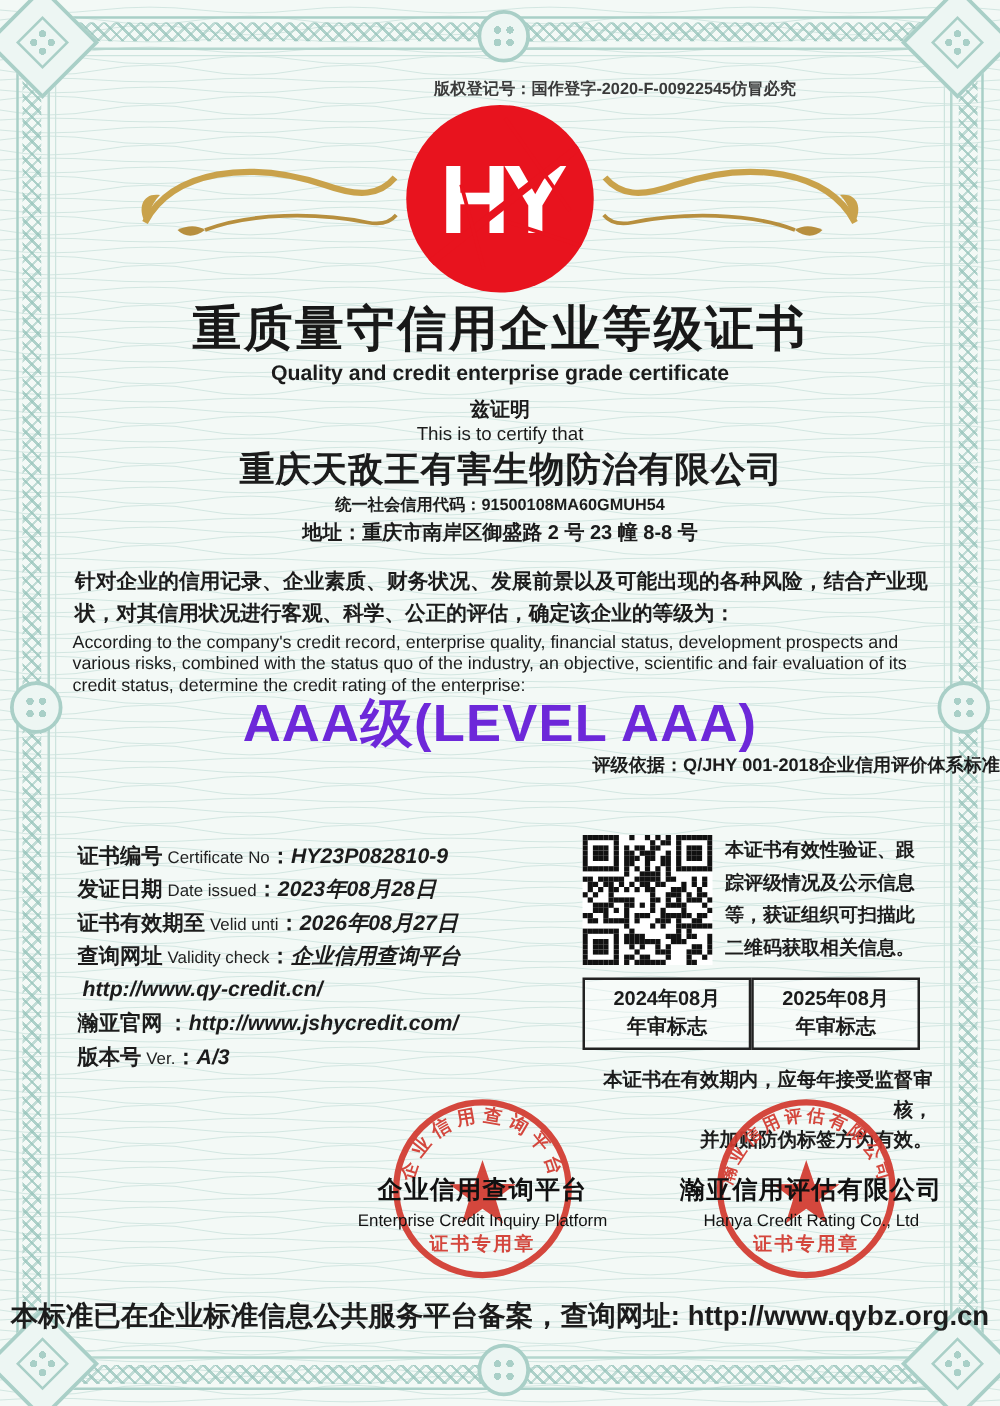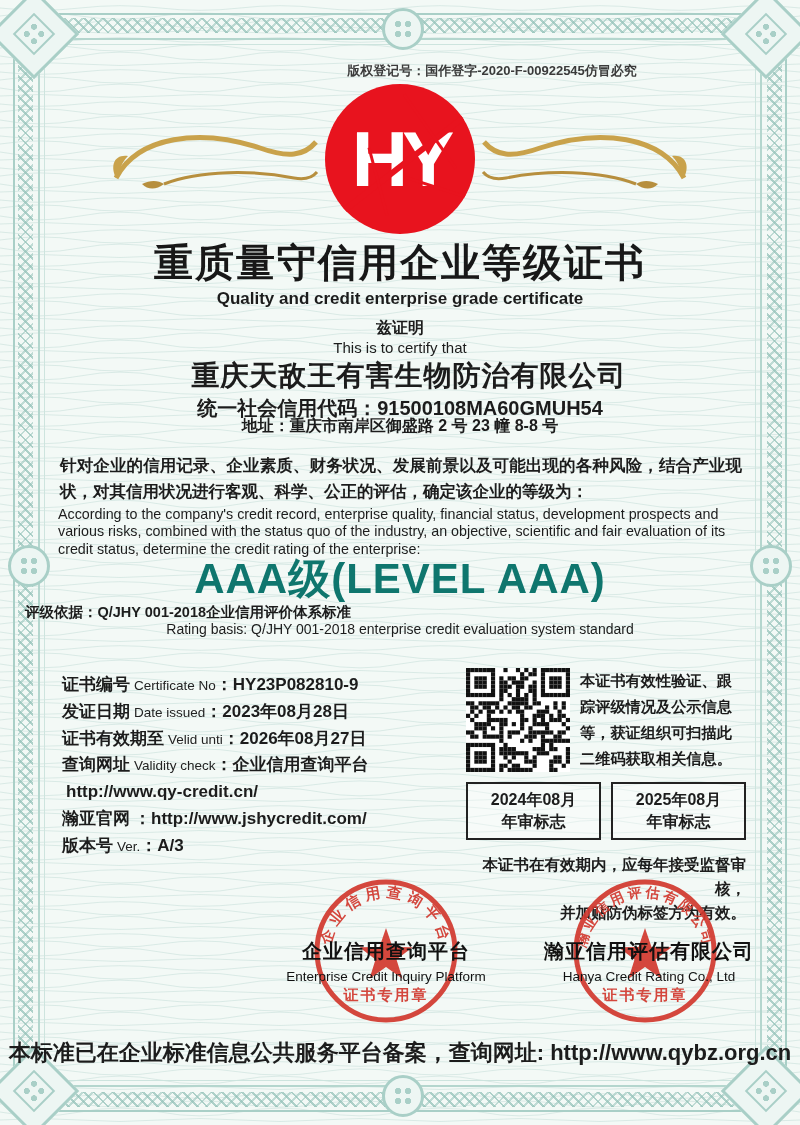--- a/index.html
+++ b/index.html
@@ -46,44 +46,44 @@
   .crack.c3{width:70px;height:3px;top:96px;left:18px;transform:rotate(75deg);}
   .crack.c4{width:80px;height:3px;top:104px;left:78px;transform:rotate(18deg);}
 
   .title-cn{position:absolute;top:236px;left:0;right:0;text-align:center;font-size:39px;
             font-weight:700;letter-spacing:2px;color:#181818;}
   .title-en{position:absolute;top:289px;left:0;right:0;text-align:center;font-size:17px;font-weight:600;}
   .certify-cn{position:absolute;top:318px;left:0;right:0;text-align:center;font-size:16px;font-weight:600;}
   .certify-en{position:absolute;top:339px;left:0;right:0;text-align:center;font-size:15px;}
 
   .company{position:absolute;top:357px;left:0;right:0;text-align:center;font-size:28px;font-weight:800;letter-spacing:1px;padding-left:18px;}
-  .code{position:absolute;top:395px;left:0;right:0;text-align:center;font-size:20px;font-weight:600;}
+  .code{position:absolute;top:395px;left:0;right:0;text-align:center;font-size:13px;font-weight:600;}
   .addr{position:absolute;top:416px;left:0;right:0;text-align:center;font-size:16px;font-weight:600;}
 
   .para-cn{position:absolute;top:453px;left:60px;width:682px;font-size:16.5px;font-weight:600;
            line-height:1.55;text-align:justify;}
   .para-en{position:absolute;top:506px;left:58px;width:686px;font-size:14.3px;line-height:1.22;}
 
   .grade{position:absolute;top:551px;left:0;right:0;text-align:center;font-size:42px;font-weight:800;
-         color:#0f766e;letter-spacing:1px;}
-  .basis-cn{position:absolute;top:603px;left:0;right:0;text-align:left;font-size:14.5px;font-weight:600;padding-left:25px;}
+         color:#6d28d9;letter-spacing:1px;}
+  .basis-cn{position:absolute;top:603px;left:0;right:0;text-align:right;font-size:14.5px;font-weight:600;}
   .basis-en{position:absolute;top:621px;left:0;right:0;text-align:center;font-size:14px;}
 
   .details{position:absolute;top:672px;left:62px;width:396px;}
   .drow{line-height:25.8px;white-space:nowrap;}
   .drow .lcn{font-size:17px;font-weight:700;}
   .drow .len{font-size:13.5px;font-weight:400;margin-left:4px;color:#222;}
   .drow .sep{font-size:17px;font-weight:700;}
-  .drow .val{font-size:17px;font-weight:600;}
+  .drow .val{font-size:17px;font-weight:600;font-style:italic;}
 
   .qrcol{position:absolute;top:668px;left:466px;width:280px;}
   .qrrow{display:flex;align-items:flex-start;}
   .qrbox{width:104px;height:104px;background:#ffffff;flex:0 0 auto;}
   .qrdesc{margin-left:10px;width:168px;font-size:15.2px;font-weight:600;line-height:26px;}
-  .badges{display:flex;gap:10px;margin-top:10px;}
+  .badges{display:flex;margin-top:10px;}
   .badge{width:131px;border:2px solid #222;text-align:center;font-size:16px;font-weight:700;
          line-height:22px;padding:5px 0;background:rgba(255,255,255,.35);}
   .notes{margin-top:13px;text-align:right;font-size:15.5px;font-weight:700;line-height:24px;}
 
   .seal{position:absolute;width:150px;height:150px;opacity:.93;}
   .seal.left{left:311px;top:876px;}
   .seal.right{left:570px;top:876px;}
   .orglabel{position:absolute;width:230px;text-align:center;z-index:3;}
   .orglabel.left{left:271px;top:938px;}
   .orglabel.right{left:534px;top:938px;}
@@ -296,21 +296,20 @@
 
   <div class="company">重庆天敌王有害生物防治有限公司</div>
   <div class="code">统一社会信用代码：91500108MA60GMUH54</div>
   <div class="addr">地址：重庆市南岸区御盛路 2 号 23 幢 8-8 号</div>
 
   <div class="para-cn">针对企业的信用记录、企业素质、财务状况、发展前景以及可能出现的各种风险，结合产业现状，对其信用状况进行客观、科学、公正的评估，确定该企业的等级为：</div>
   <div class="para-en">According to the company's credit record, enterprise quality, financial status, development prospects and various risks, combined with the status quo of the industry, an objective, scientific and fair evaluation of its credit status, determine the credit rating of the enterprise:</div>
 
   <div class="grade">AAA级(LEVEL AAA)</div>
   <div class="basis-cn">评级依据：Q/JHY 001-2018企业信用评价体系标准</div>
-  <div class="basis-en">Rating basis: Q/JHY 001-2018 enterprise credit evaluation system standard</div>
 
   <div class="details">
     <div class="drow">
       <span class="lcn">证书编号</span><span class="len">Certificate No</span><span class="sep">：</span><span class="val">HY23P082810-9</span>
     </div>
     <div class="drow">
       <span class="lcn">发证日期</span><span class="len">Date issued</span><span class="sep">：</span><span class="val">2023年08月28日</span>
     </div>
     <div class="drow">
       <span class="lcn">证书有效期至</span><span class="len">Velid unti</span><span class="sep">：</span><span class="val">2026年08月27日</span>

